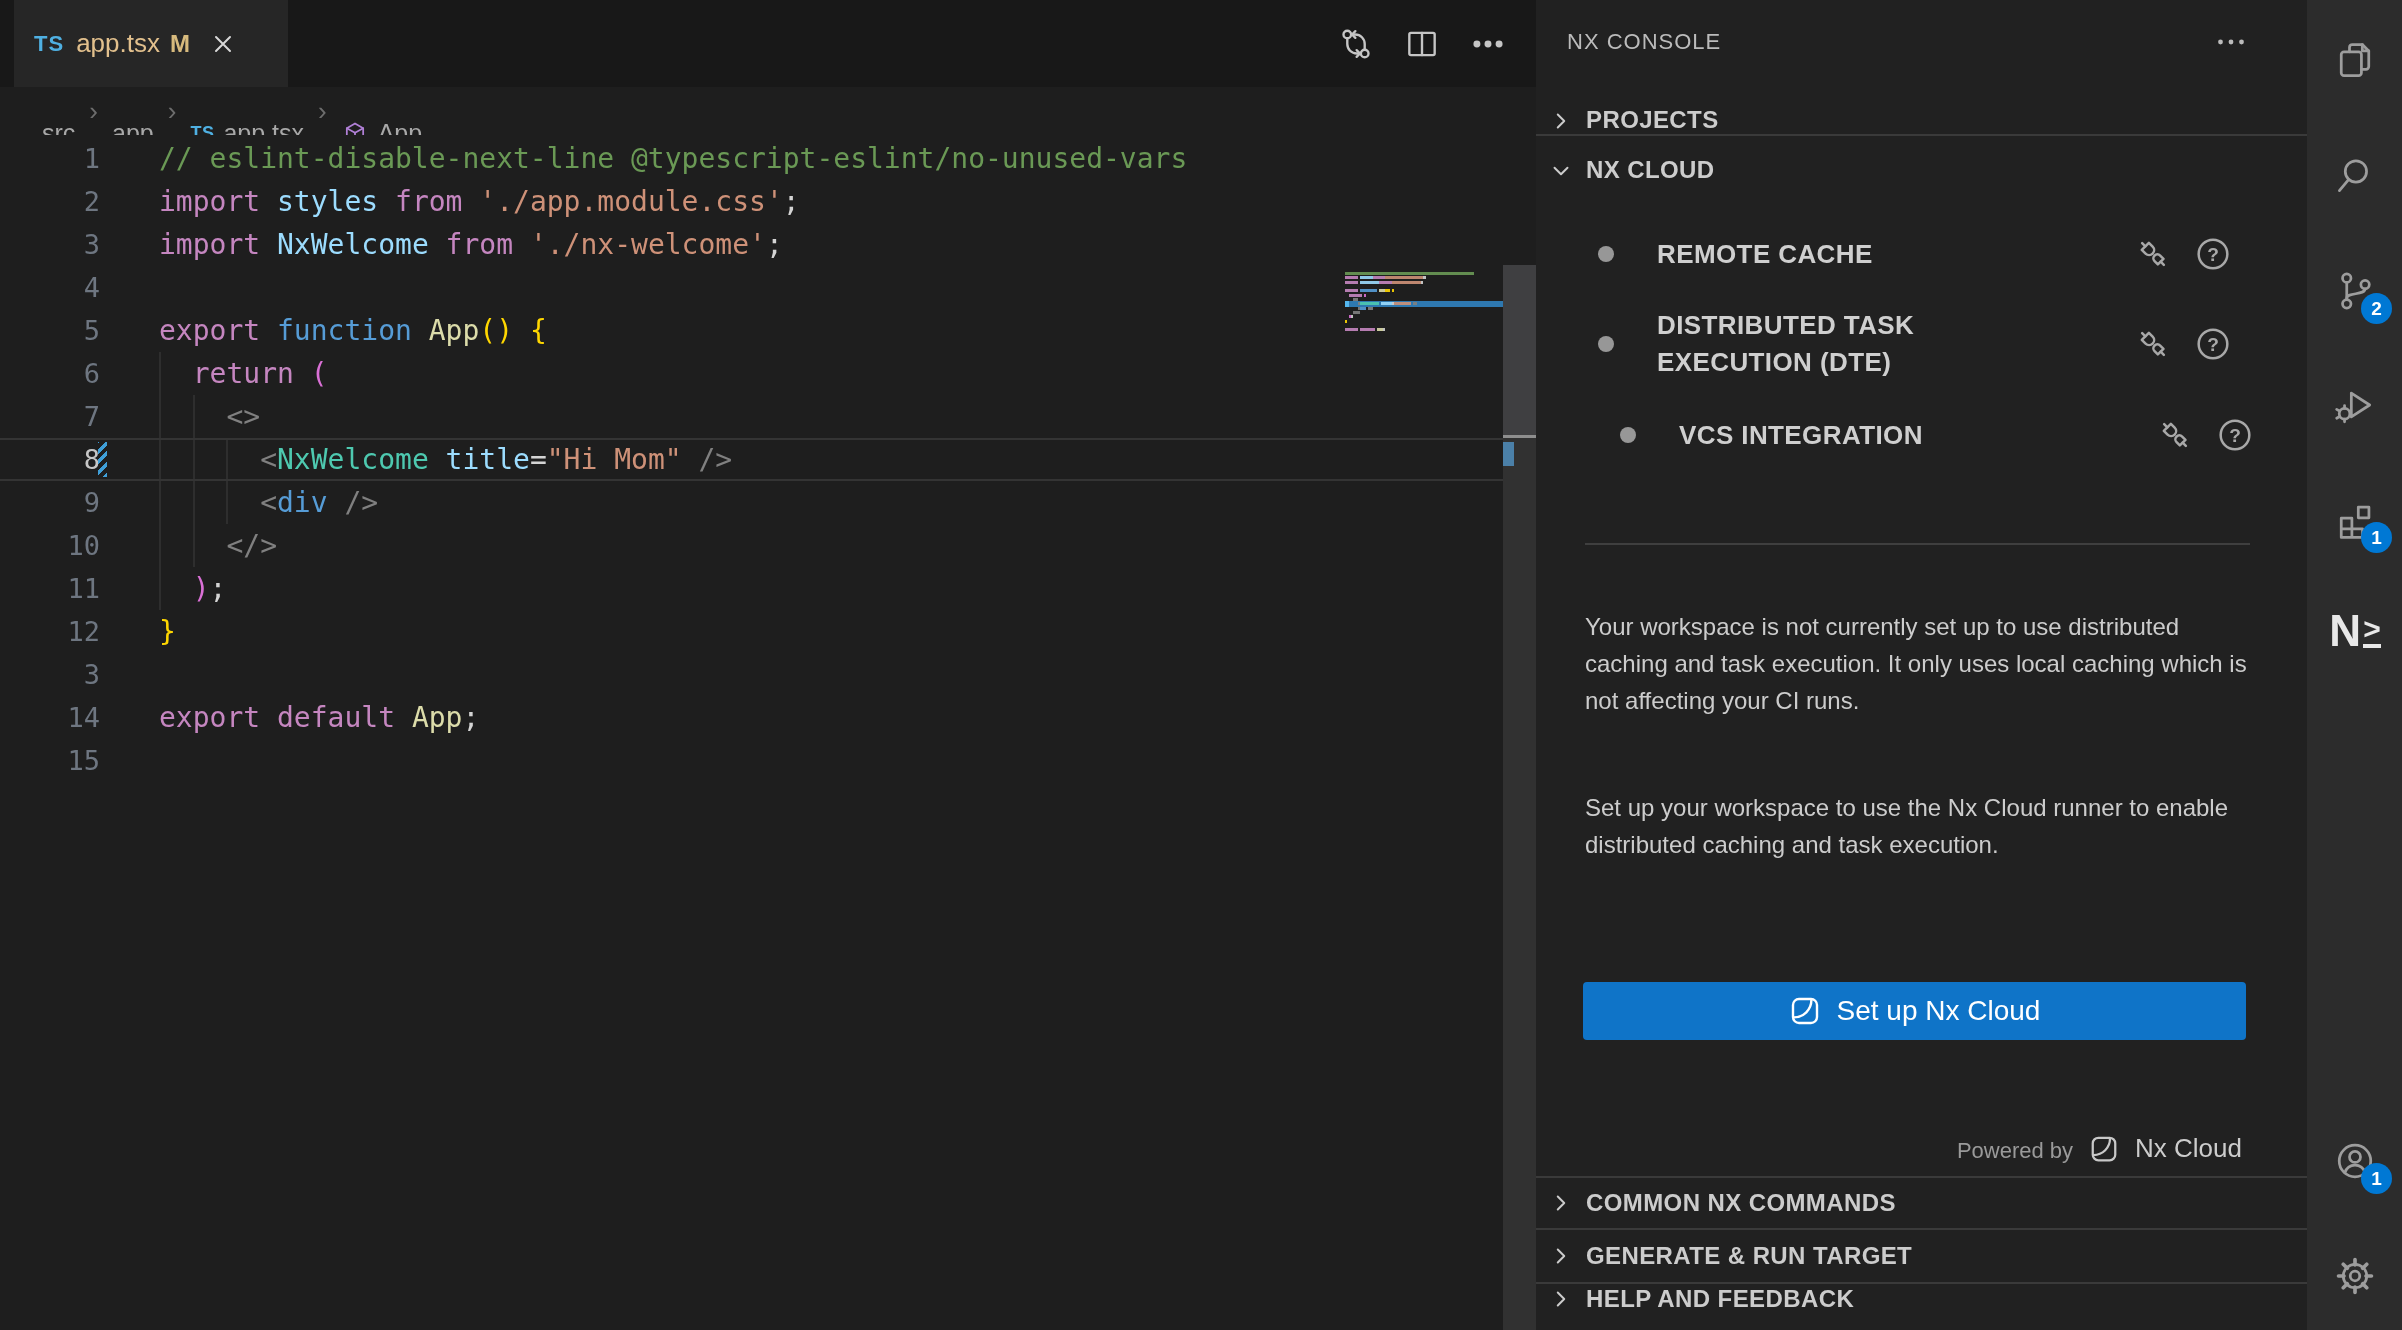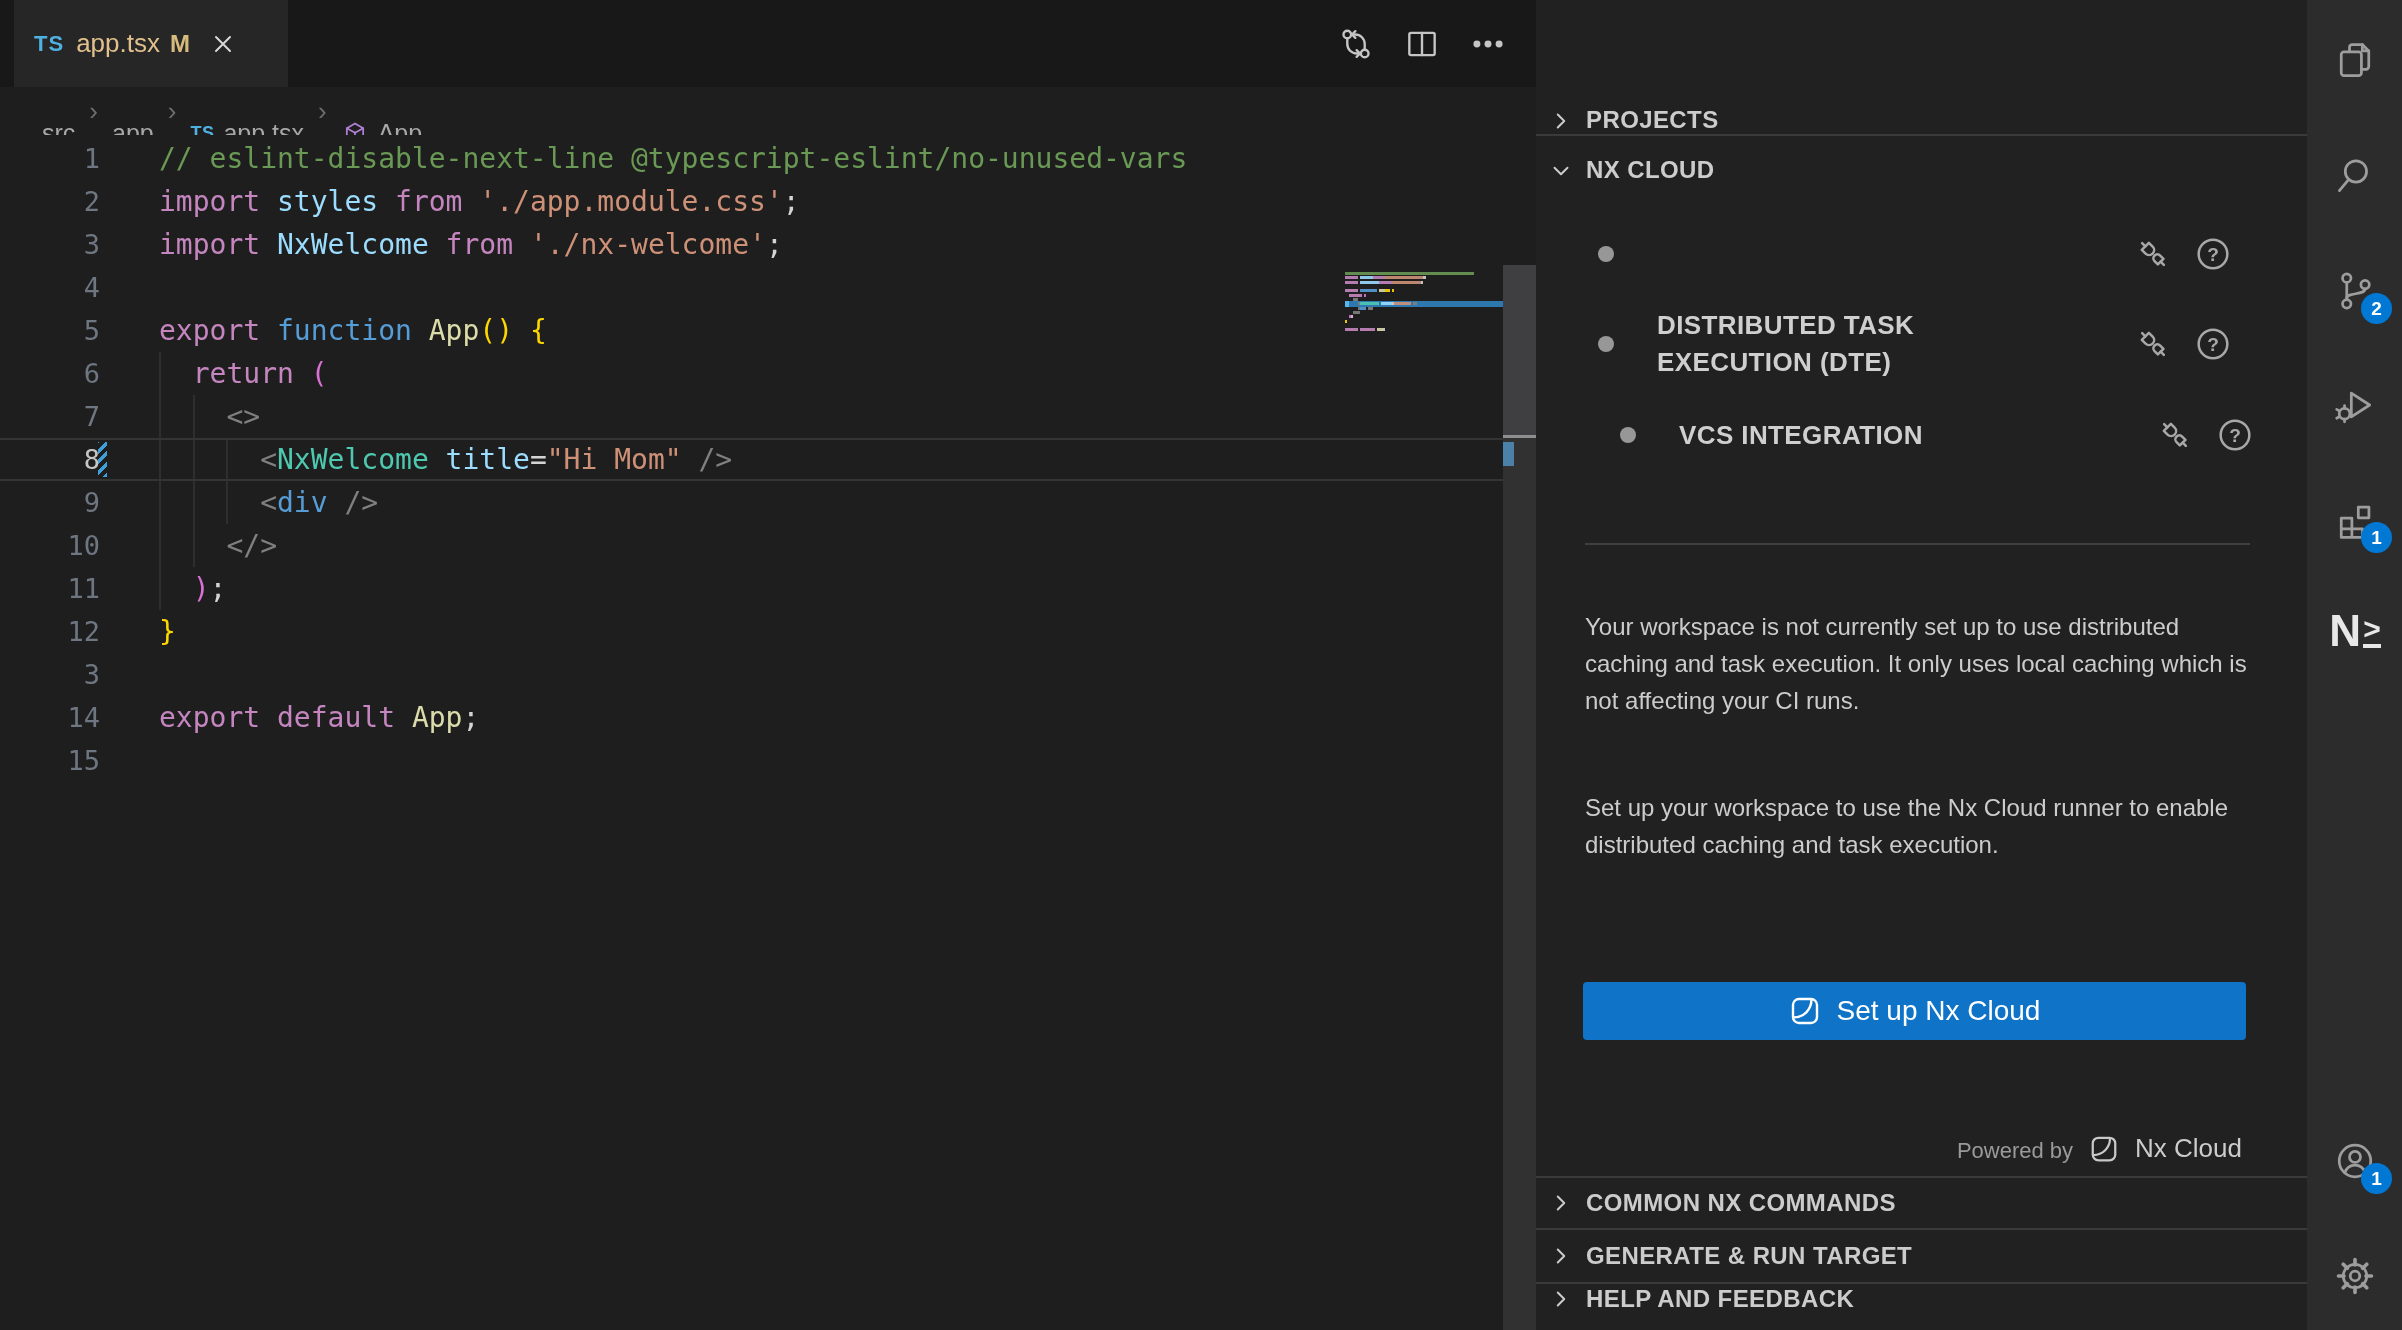--- a/index.html
+++ b/index.html
@@ -227,20 +227,32 @@
         <i class="mm-seg" style="left: 38.16px; top: 56.29px; width: 2.12px; background: rgb(212, 212, 212);"></i>
       </div>
     <div class="vscroll">
       <div class="vscroll-slider"></div>
       <div class="vscroll-line"></div>
       <div class="vscroll-mod"></div>
     </div>
   </div>
 
   <div class="sidebar">
+    <div class="panel-head">
+      <span class="panel-title">NX CONSOLE</span>
+      <span class="panel-more">
+        <svg width="36" height="36" viewBox="0 0 24 24">
+            <g fill="#bbbbbb">
+              <circle cx="5" cy="12" r="1.6"></circle>
+              <circle cx="12" cy="12" r="1.6"></circle>
+              <circle cx="19" cy="12" r="1.6"></circle>
+            </g>
+          </svg>
+      </span>
+    </div>
 
     <div class="sec-head" style="top:88px;">
       <span class="chev">
         <svg width="26" height="26" viewBox="0 0 24 24" class="ico">
             <path d="M9 6 l6 6 -6 6"></path>
           </svg>
       </span>
       <span class="sec-label">PROJECTS</span>
     </div>
 
@@ -250,20 +262,21 @@
       <span class="chev">
         <svg width="26" height="26" viewBox="0 0 24 24" class="ico">
             <path d="M6 9 l6 6 6 -6"></path>
           </svg>
       </span>
       <span class="sec-label">NX CLOUD</span>
     </div>
 
     <div class="nx-item" style="top:224px;height:60px;">
       <span class="nx-bullet"></span>
+      <span class="nx-label">REMOTE CACHE</span>
       <span class="nx-icons">
         <span class="nbtn">
           <svg width="40" height="40" viewBox="0 0 24 24" class="ico">
               <g transform="rotate(-45 12 12)">
                 <path d="M12 2.8 v2.7"></path>
                 <path d="M9 5.5 h6 v3.2 a3 3 0 0 1 -6 0 z"></path>
                 <path d="M9.6 18.5 h4.8 v-2.8 a2.4 2.4 0 0 0 -4.8 0 z"></path>
                 <path d="M12 21.2 v-2.7"></path>
               </g>
             </svg>

